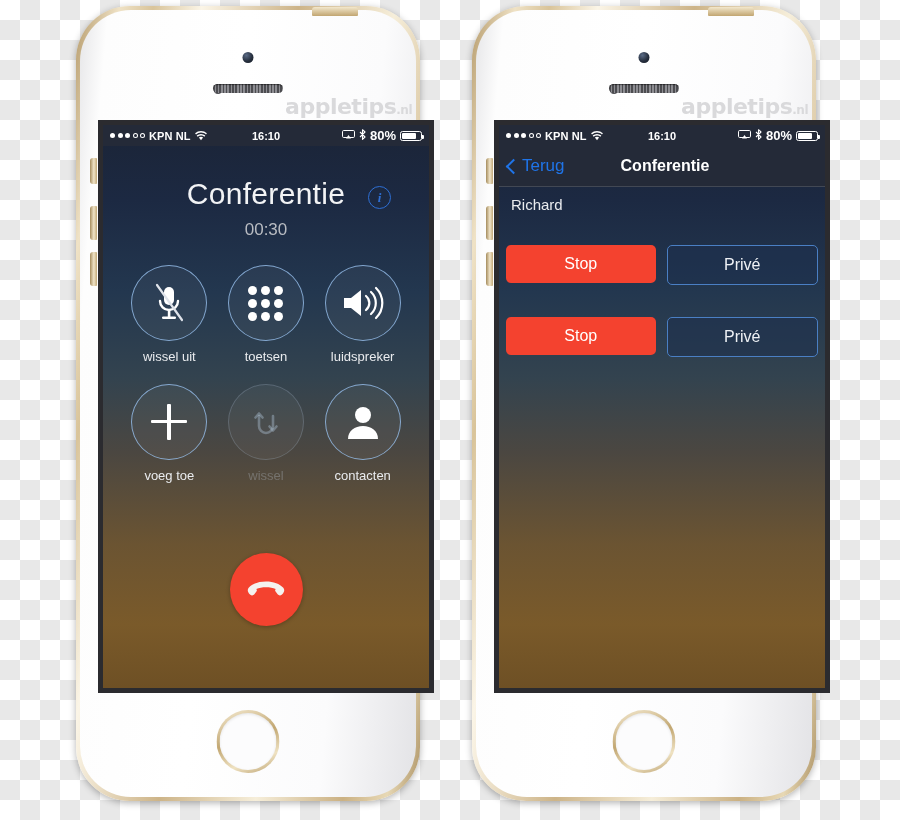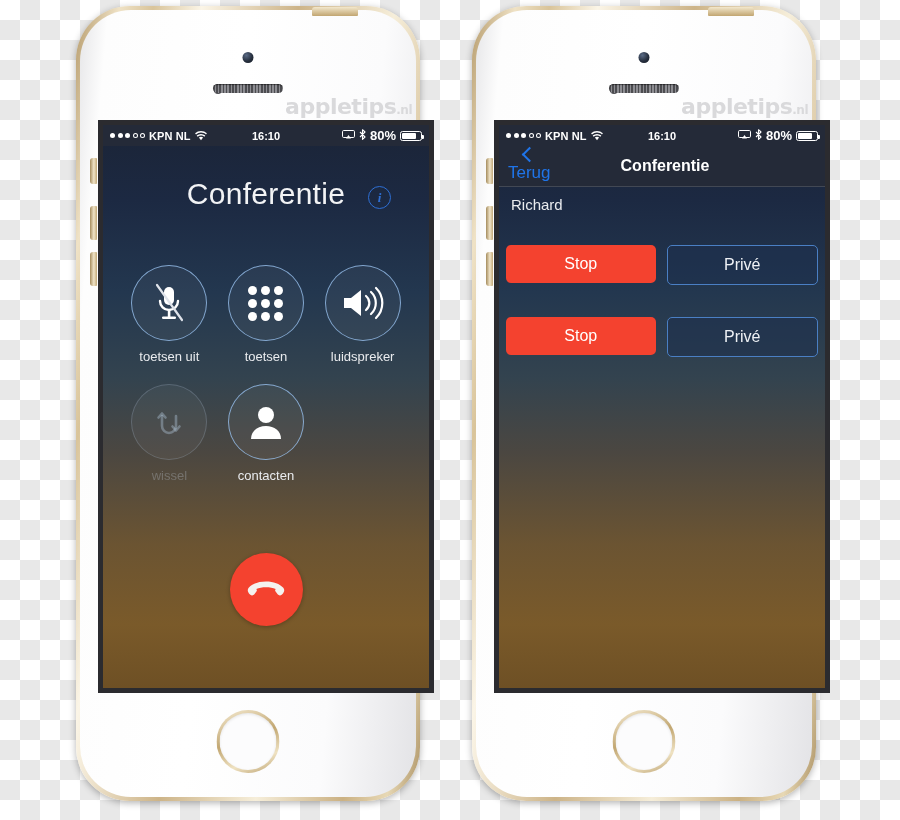--- a/index.html
+++ b/index.html
@@ -153,21 +153,21 @@
     box-shadow:0 1px 4px rgba(0,0,0,.28);
   }
 
   
   .navbar{
     position:absolute;top:21px;left:0;right:0;height:41px;
     background:#242a38;
     display:flex;align-items:center;padding:0 9px;box-sizing:border-box;
     border-bottom:1px solid rgba(255,255,255,.14);
   }
-  .backbtn{display:flex;align-items:center;gap:3px;color:#1f74e8;font-size:17px;flex-direction:column;}
+  .backbtn{display:flex;align-items:center;gap:3px;color:#1f74e8;font-size:17px;}
   .chev{width:9px;height:9px;border-left:2.6px solid #1f74e8;border-bottom:2.6px solid #1f74e8;transform:rotate(45deg);}
   .navtitle{
     position:absolute;left:0;right:0;text-align:center;
     color:#fff;font-size:16px;font-weight:bold;pointer-events:none;
     padding-left:6px;
   }
   .partlist{position:absolute;top:62px;left:0;right:0;padding:0 7px;box-sizing:border-box;}
   .pname{color:#e9ebee;font-size:15px;margin:9px 0 6px 5px;}
   .prow{display:flex;gap:11px;margin-top:32px;}
   .btn-stop{
@@ -240,35 +240,36 @@
                   <i></i>
                 </span>
             </div>
           </div>
 
           <div class="callhead">
             <div class="calltitle">
               <span>Conferentie</span>
               <span class="infobtn">i</span>
             </div>
+            <div class="timer">00:30</div>
           </div>
 
           <div class="grid">
 
             <div class="cell">
               <div class="circle">
                 <svg width="34" height="40" viewBox="0 0 34 40">
                   <rect x="12" y="4" width="10" height="18" rx="5" fill="#fff"></rect>
                   <path d="M8 18a9 9 0 0 0 18 0" fill="none" stroke="#fff" stroke-width="2.4" stroke-linecap="round"></path>
                   <rect x="15.8" y="27" width="2.6" height="7" fill="#fff"></rect>
                   <rect x="10" y="33.4" width="14" height="2.6" rx="1.2" fill="#fff"></rect>
                   <path d="M5 2 30 37" stroke="#dfe3ea" stroke-width="2.2" stroke-linecap="round"></path>
                 </svg>
               </div>
-              <div class="lab">toetsen uit</div>
+              <div class="lab">wissel uit</div>
             </div>
 
             <div class="cell">
               <div class="circle">
                 <div class="kpad">
                   <span></span>
                     <span></span>
                     <span></span>
                   <span></span>
                     <span></span>
@@ -286,20 +287,26 @@
                 <svg width="44" height="36" viewBox="0 0 44 36">
                   <path d="M3 13h7L20 5v26l-10-8H3Z" fill="#fff"></path>
                   <path d="M25 11a9 9 0 0 1 0 14" fill="none" stroke="#fff" stroke-width="2.2" stroke-linecap="round"></path>
                   <path d="M30 7a15 15 0 0 1 0 22" fill="none" stroke="#fff" stroke-width="2.2" stroke-linecap="round"></path>
                   <path d="M35 3a21 21 0 0 1 0 30" fill="none" stroke="#fff" stroke-width="2.2" stroke-linecap="round"></path>
                 </svg>
               </div>
               <div class="lab">luidspreker</div>
             </div>
 
+            <div class="cell">
+              <div class="circle">
+                <div class="plus"></div>
+              </div>
+              <div class="lab">voeg toe</div>
+            </div>
 
             <div class="cell disabled">
               <div class="circle">
                 <svg width="36" height="36" viewBox="0 0 36 36">
                   <path d="M11 12v10a7 7 0 0 0 14 0V12" fill="none" stroke="rgba(175,195,215,.42)" stroke-width="2.6" stroke-linecap="round"></path>
                   <path d="M7.5 13.5 11 9.5l3.5 4" fill="none" stroke="rgba(175,195,215,.42)" stroke-width="2.6" stroke-linecap="round" stroke-linejoin="round"></path>
                   <path d="M21.5 22.5 25 26.5l3.5-4" fill="none" stroke="rgba(175,195,215,.42)" stroke-width="2.6" stroke-linecap="round" stroke-linejoin="round"></path>
                 </svg>
               </div>
               <div class="lab">wissel</div>

